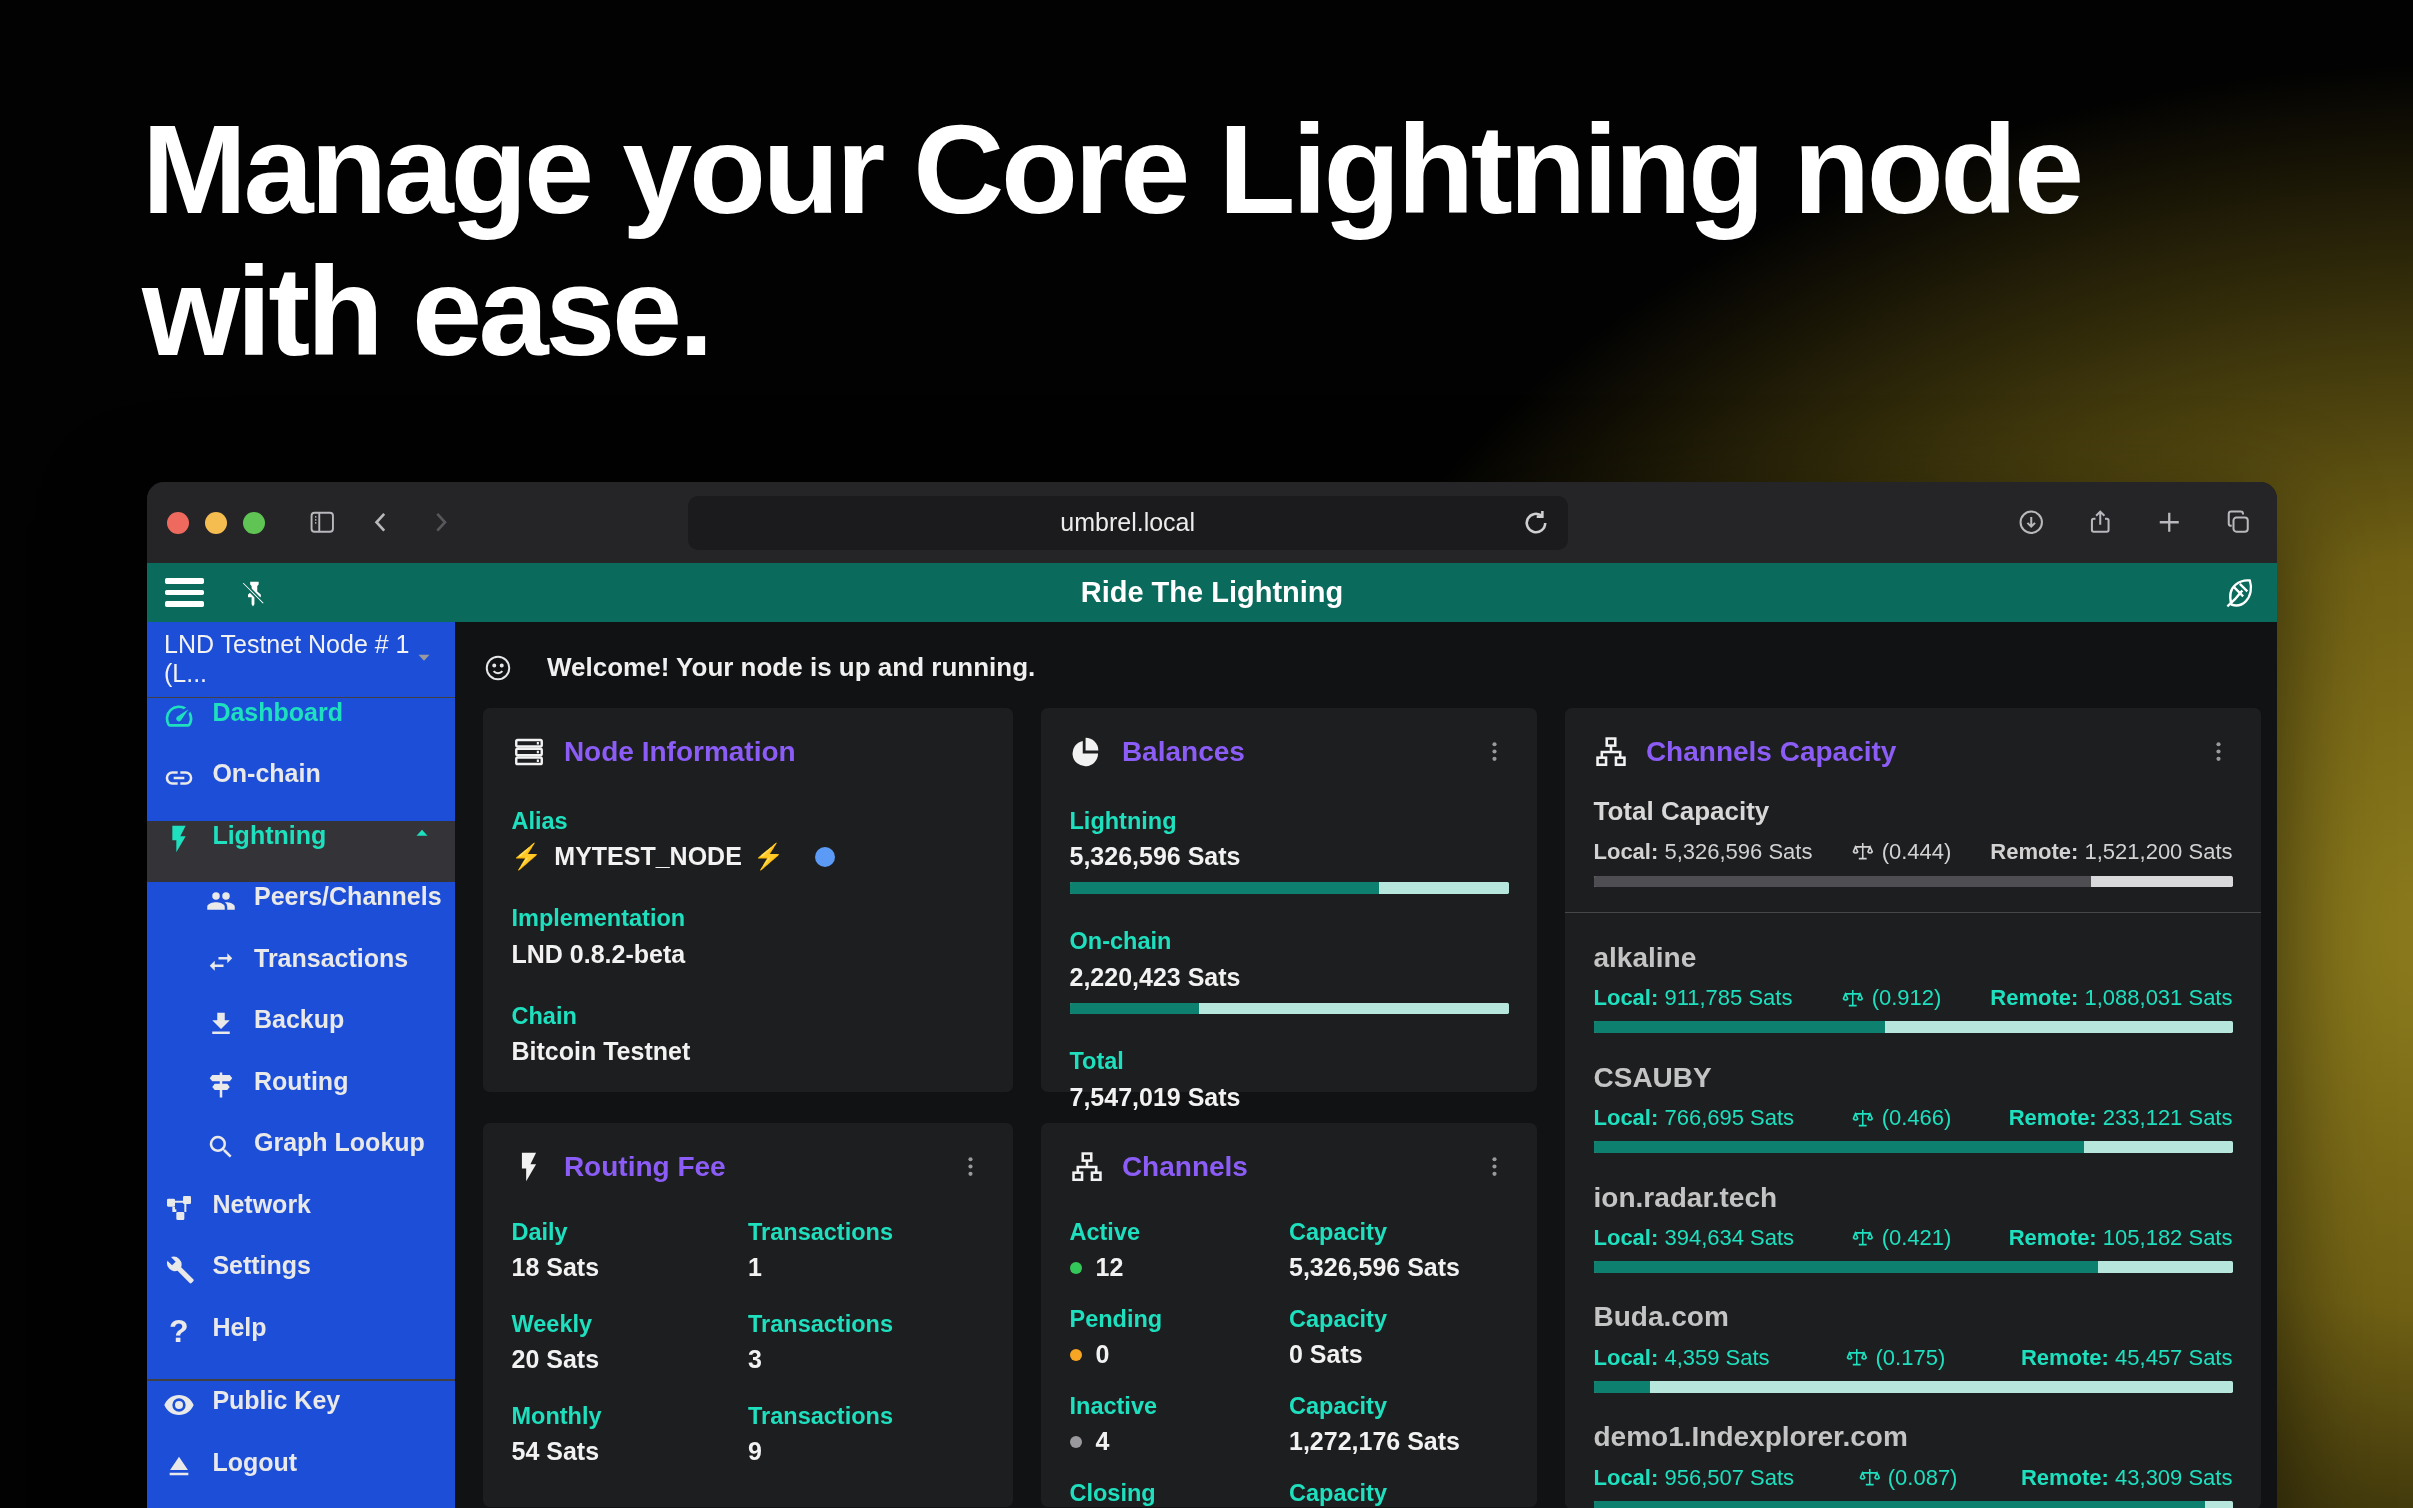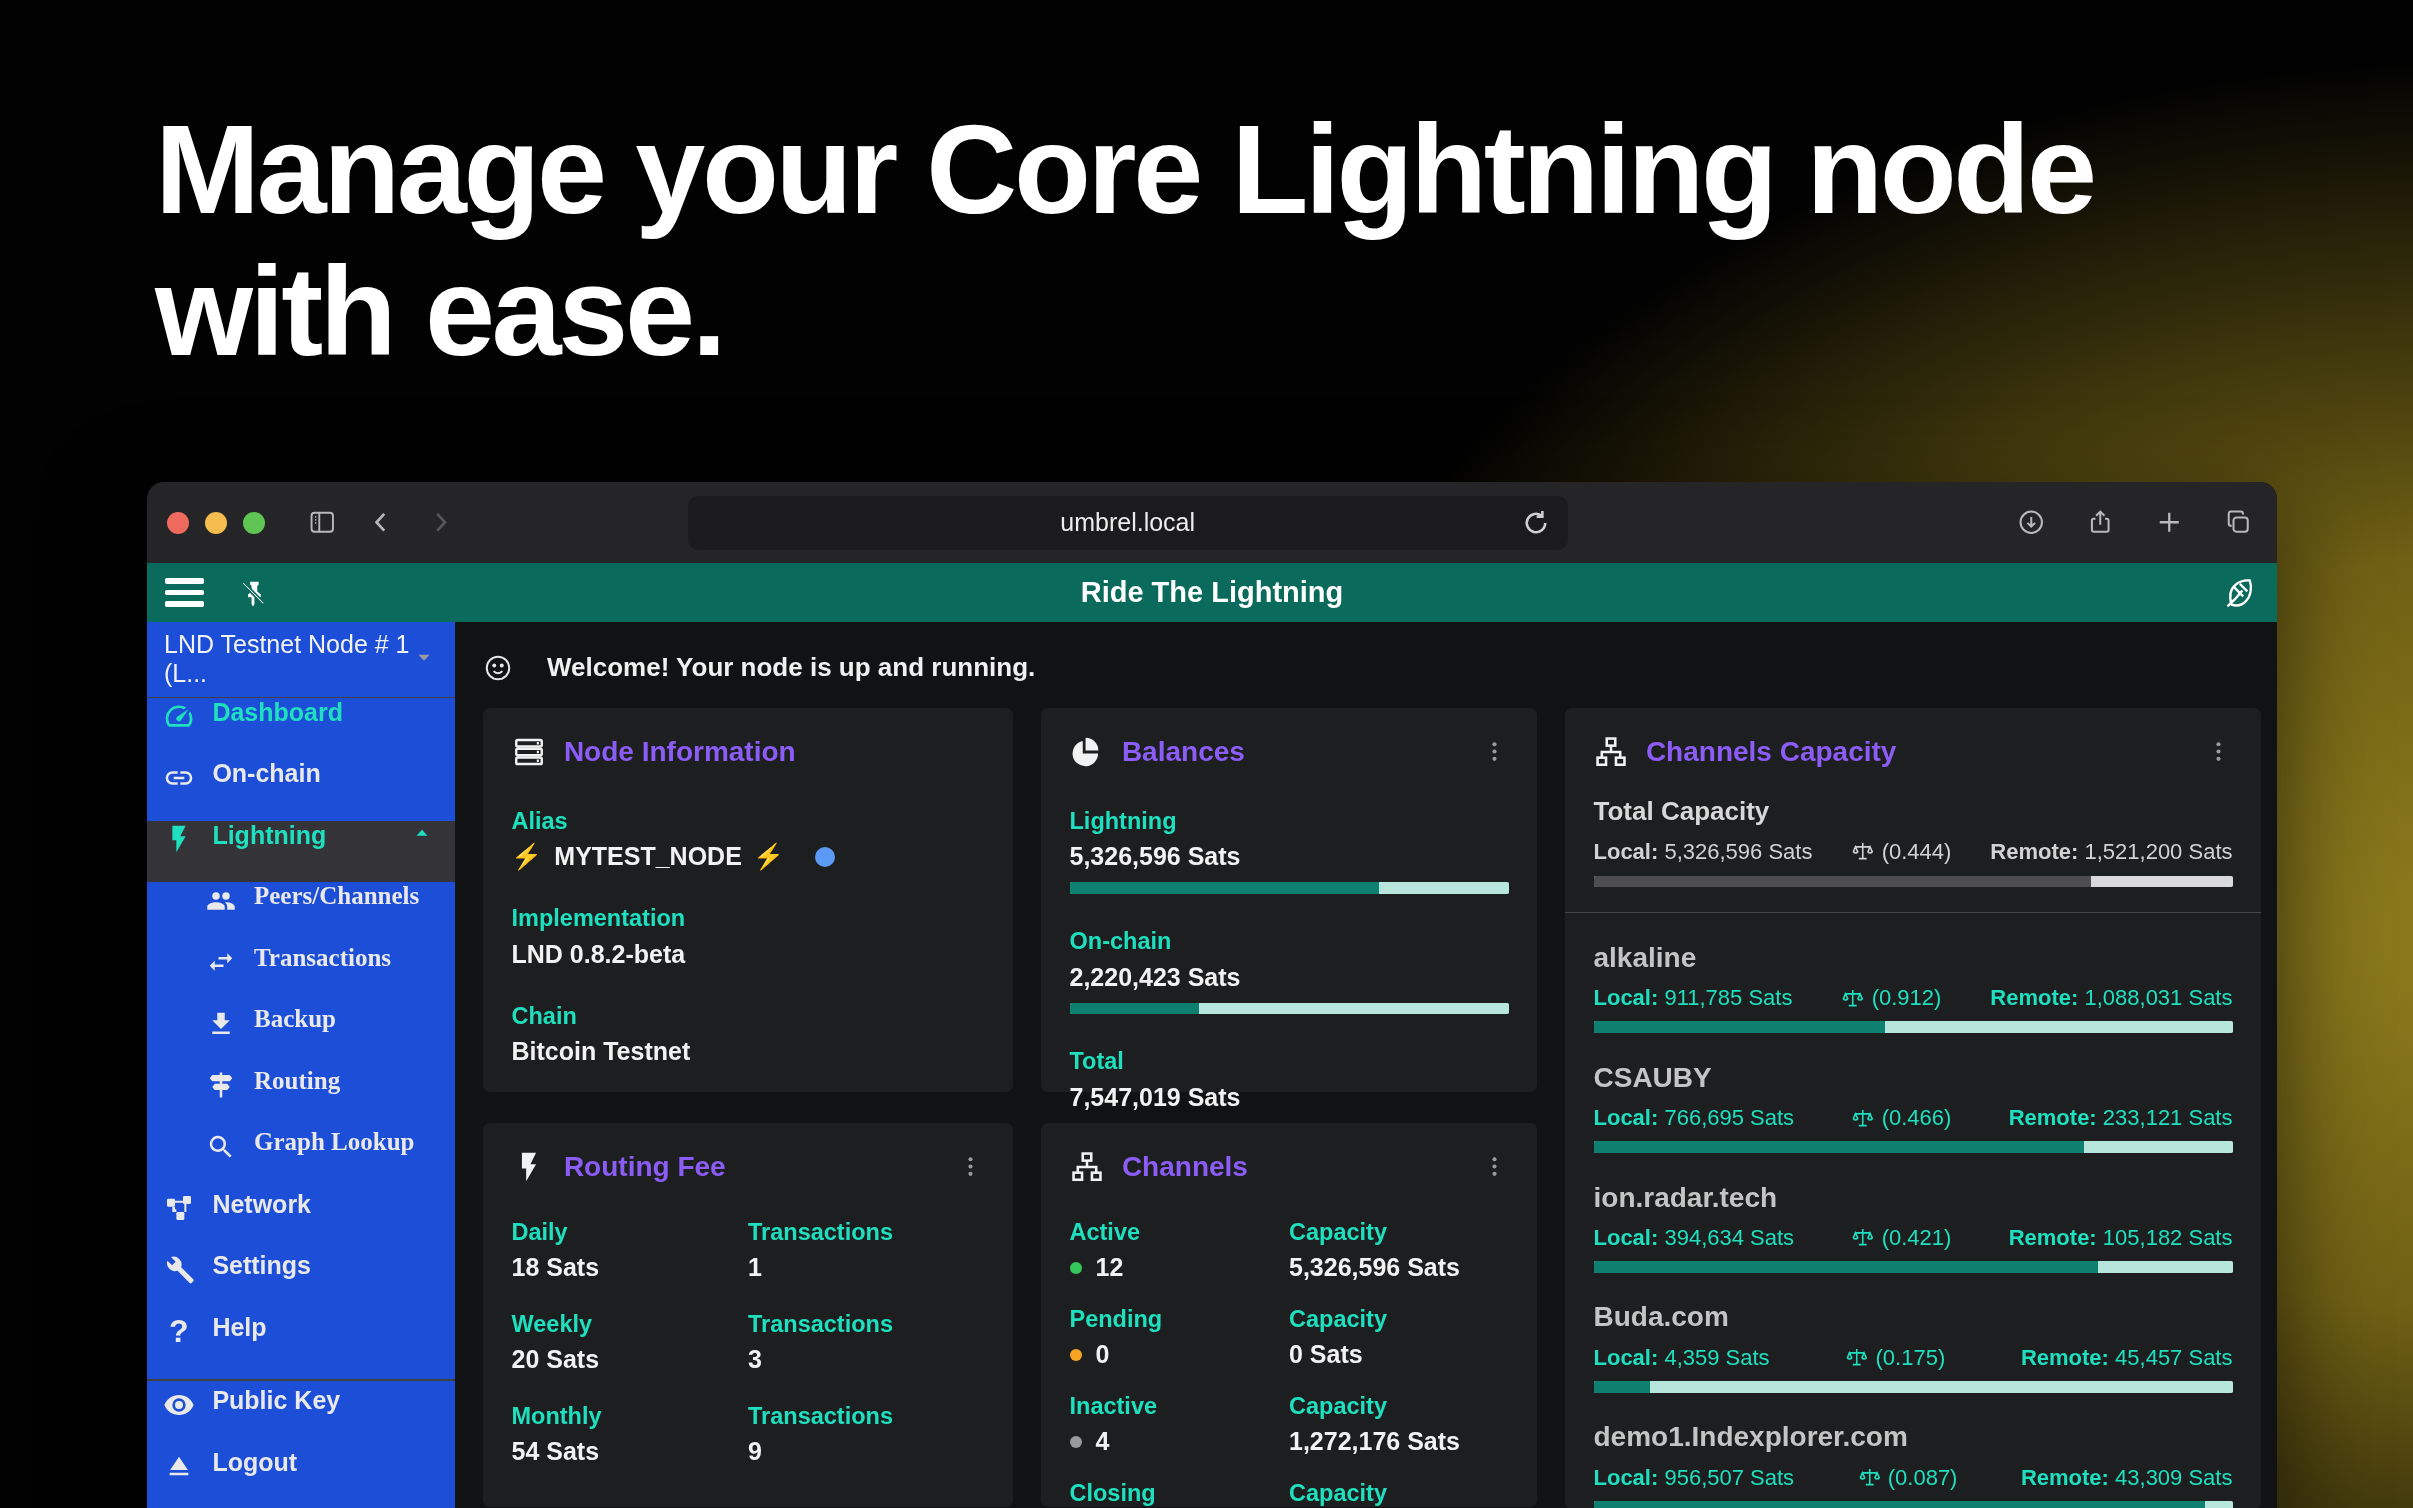--- a/index.html
+++ b/index.html
@@ -7,21 +7,21 @@
   body {
     font-family:"Liberation Sans", sans-serif;
     background:
       radial-gradient(1844px 1341px at 102% 62%, #8d7c1d 0%, #6f6014 28%, rgba(40,35,6,0) 65%),
       radial-gradient(2011px 838px at 35% 125%, #4a400c 0%, rgba(0,0,0,0) 55%),
       #020202;
     position:relative; color:#fff;
   }
 
   
-  .hero { position:absolute; left:155px; top:99px; width:2095px; }
+  .hero { position:absolute; left:142px; top:99px; width:2095px; }
   .hero h1 { font-size:126px; line-height:1.13; font-weight:700; letter-spacing:-3.4px; color:#ffffff; }
 
   
   .window {
     position:absolute; left:147px; top:482px; width:2130px; height:1027px;
     border-radius:17px 17px 0 0; overflow:hidden; background:#111214;
     box-shadow:0 34px 101px rgba(0,0,0,.6);
   }
   .toolbar { height:81px; background:#252528; display:flex; align-items:center; padding:0 20px; }
   .lights { display:flex; gap:16px; margin-right:39px; }
@@ -50,21 +50,21 @@
   .app-body { display:flex; height:887px; }
   .sidebar { width:308px; background:#1d4ed8; flex:none; display:flex; flex-direction:column; }
   .node-select { height:80px; display:flex; align-items:center; padding:0 20px 0 17px; border-bottom:1.7px solid #404043; color:#f2f2f2; font-size:25px; }
   .node-select .caret { margin-left:auto; color:#9a9a9e; }
   .side-item { height:65px; display:flex; align-items:flex-start; padding-left:13.4px; color:#e9e9e9; font-size:25px; }
   .side-item .si-ic { width:37px; height:37px; flex:none; display:flex; align-items:center; justify-content:center; }
   .side-item .si-ic svg { width:32px; height:32px; }
   .side-item .si-label { margin-left:15px; font-weight:700; }
   .side-item.active { color:#1ee0be; }
   .side-item.open { background:#333338; color:#1ee0be; }
-  .side-item.sub { padding-left:55px;font-family:Liberation Serif, serif; }
+  .side-item.sub { padding-left:55px; }
   .side-item.sub .si-ic svg{ width:30px; height:30px; }
   .side-item .si-caret { margin-left:auto; margin-right:22px; color:#1ee0be; }
   .side-divider { height:1.7px; background:#404043; margin:5px 0; }
 
   .content { flex:1; background:#111214; padding:23.5px 15px 0 28px; overflow:hidden; }
   .welcome { display:flex; align-items:center; gap:34px; color:#f0f0f0; font-size:26px; font-weight:700; height:44px; margin-bottom:18.4px; }
   .welcome svg{ width:30px; height:30px; color:#e6e6e6; flex:none; }
 
   .grid { display:grid; grid-template-columns:530px 496px 696px; grid-template-rows:384px 384px; column-gap:28px; row-gap:31px; }
   .card { background:#1d1e20; border-radius:6.7px; padding:22px 28.5px; position:relative; }

